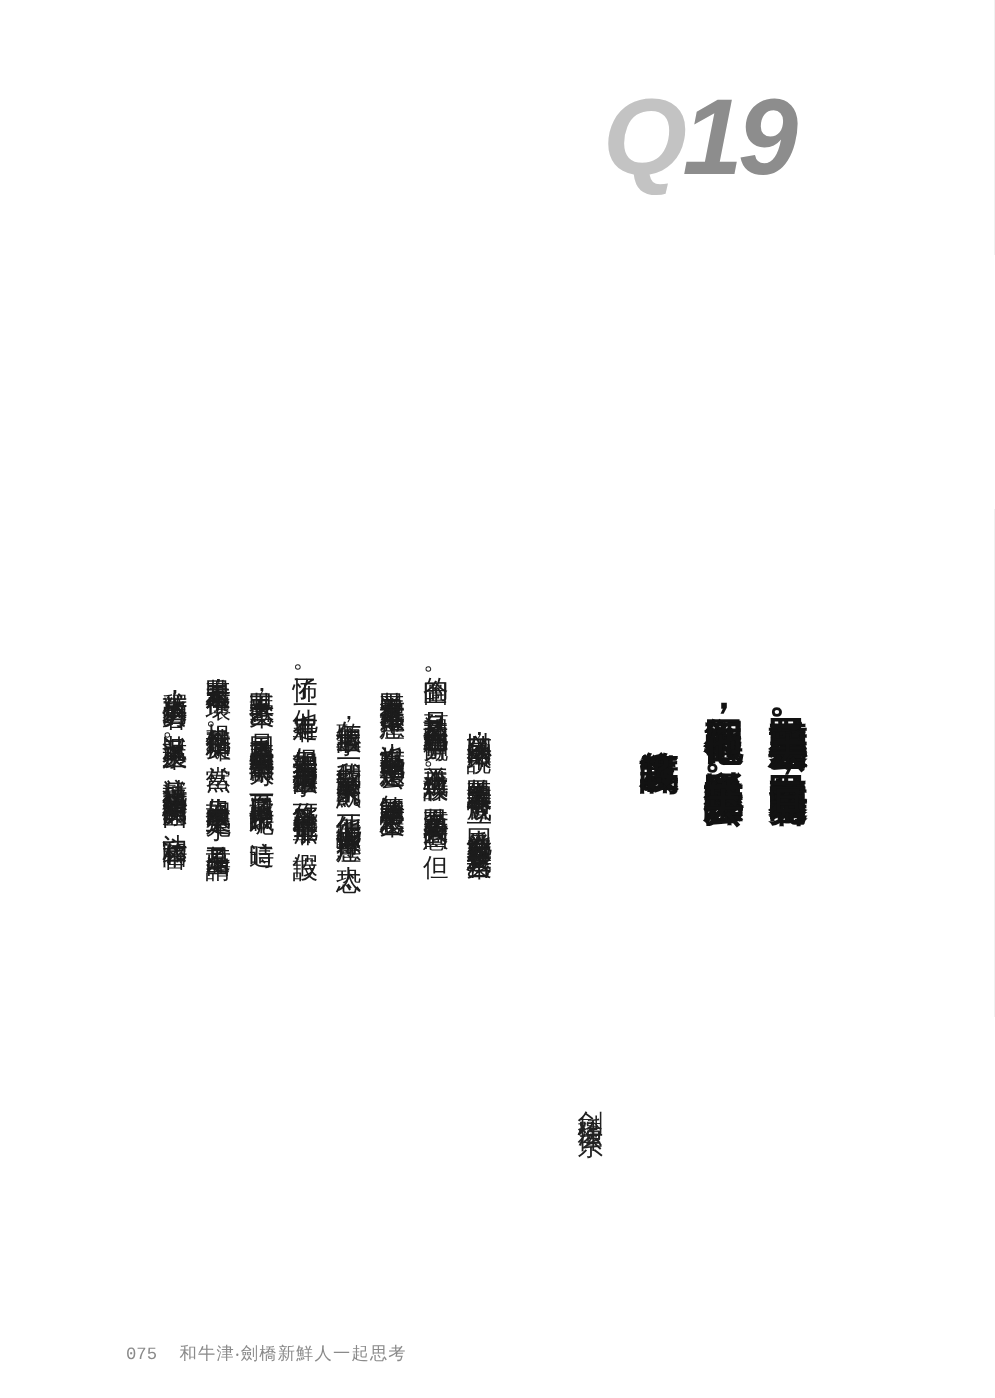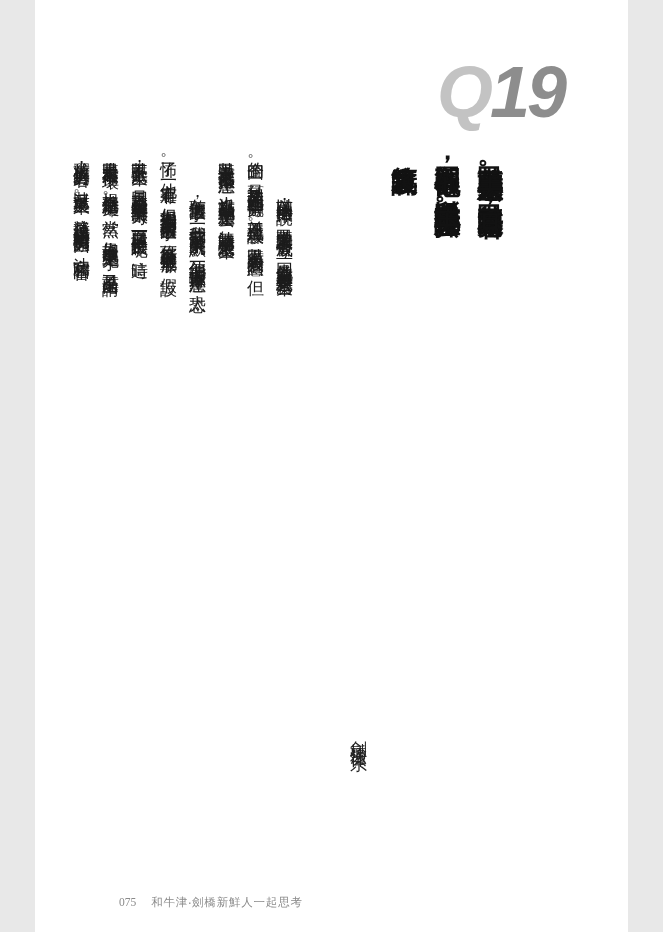--- a/index.html
+++ b/index.html
@@ -1,23 +1,24 @@
 <!DOCTYPE html>
 <html style="--q-letter-color: #c3c3c3; --q-number-color: #8d8d8d; --footer-color: #8a8a8a;"><head>
 <meta charset="utf-8">
 <style>
   html,body { margin:0; padding:0; background:#e8e8e8; }
   .page {
     position: relative;
-    width: 593px;
+    width: 663px;
     height: 932px;
     margin: 0 auto;
     background: #ffffff;
     overflow: hidden;
     font-family: "Liberation Serif", serif;
+    text-align: center;
   }
 
   
   .q-header {
     position: absolute;
     left: 402px;
     top: 56px;
     font-family: "Liberation Sans", sans-serif;
     font-style: italic;
     font-weight: 700;
@@ -69,21 +70,21 @@
     color: #1c1c1c;
   }
   .b-col { line-height: 29px; }
   .b-col.indent { text-indent: 37px; }
 
   
   .footer {
     position: absolute;
     left: 84px;
     top: 894px;
-    font-family: Liberation Serif, serif;
+    font-family: Liberation Mono, monospace;
     font-size: 11.5px;
     color: var(--footer-color, #8a8a8a);
     white-space: nowrap;
   }
   .footer .book-title { margin-left: 15px; letter-spacing: 0.8px; }
 </style>
 </head>
 <body>
 
 <div class="page">

